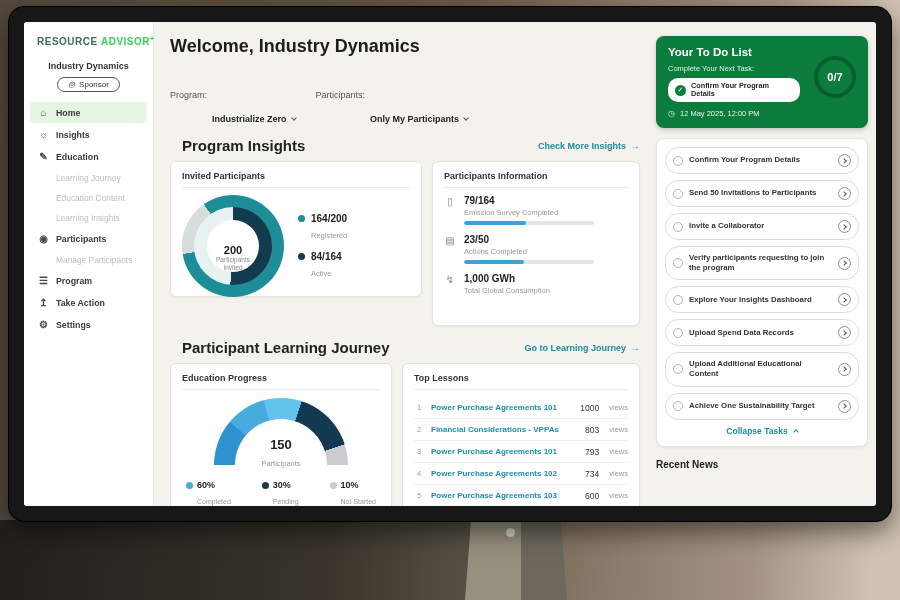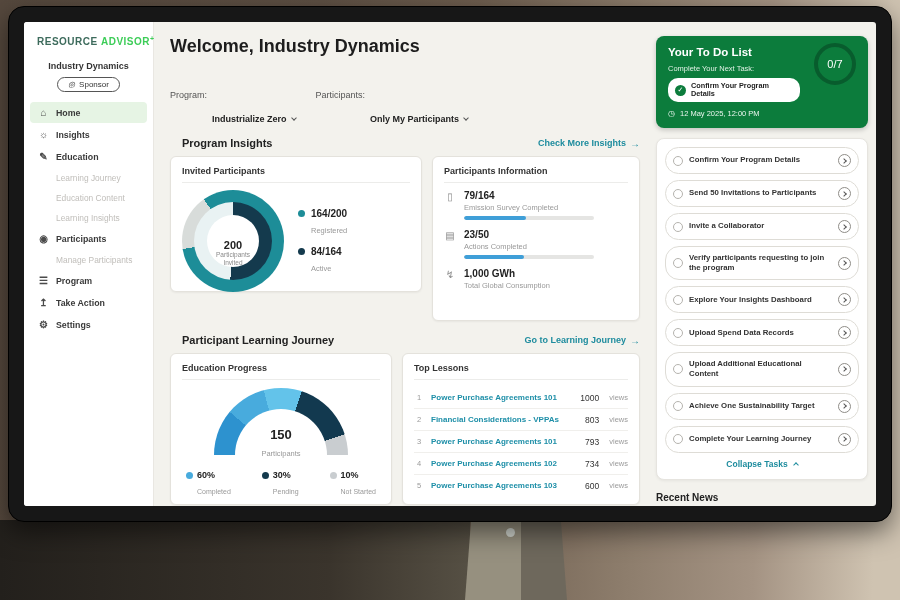--- a/index.html
+++ b/index.html
@@ -38,21 +38,21 @@
   .nav-item.sub { padding-left:26px; color:#c0beba; font-size:8.4px; font-weight:normal; height:19px; }
   .nav-icon { width:11px; font-size:10px; color:#4a4a4a; text-align:center; font-style:normal; }
 
   
   .main { position:absolute; left:146px; top:0; width:470px; height:100%; }
   h1.page-title { margin-top:14px; font-size:18px; color:#1d1d1d; }
   .filters { margin-top:9px; display:flex; align-items:center; font-size:9px; color:#555; }
   .flabel { margin-right:5px; }
   .fvalue { display:inline-flex; align-items:center; gap:5px; font-weight:bold; color:#222; margin-right:20px; cursor:pointer;margin-top:48px; }
   .sec-row { display:flex; justify-content:space-between; align-items:center; margin-top:13px; }
-  h2.sec-title { font-size:11px; color:#222;padding-left:12px; }
+  h2.sec-title { font-size:15px; color:#222;padding-left:12px; }
   a.tlink { font-size:9px; font-weight:bold; color:#1e8c9e; display:flex; align-items:center; gap:4px; cursor:pointer; text-decoration:none; }
   .cards-row { display:flex; gap:10px; margin-top:7px; }
   .card { background:#fff; border:1px solid #e4e2dc; border-radius:6px; padding:9px 11px; box-shadow:0 1px 2px rgba(0,0,0,.05); }
   .card h3 { font-size:9px; color:#333; padding-bottom:6px; margin-bottom:7px; border-bottom:1px solid #ececea; }
   .card.invited { width:252px; height:136px; }
   .card.pinfo   { width:208px; height:165px; }
   .card.edu     { width:222px; height:152px; }
   .card.lessons { width:238px; height:152px; }
 
   
@@ -107,23 +107,23 @@
   .todo-green { position:relative; margin-top:14px; background:#0c7c3c; border-radius:8px; padding:10px 12px;
                 color:#fff; box-shadow:0 2px 5px rgba(0,0,0,.2); }
   .todo-title { font-size:11.5px; color:#fff; margin-bottom:6px; }
   .todo-sub { font-size:7.5px; color:#dff0e4; margin-bottom:5px; }
   .next-pill { width:132px; background:#fff; border-radius:10px; padding:4px 7px; display:flex; align-items:center; gap:5px; cursor:pointer; }
   .ck { flex:none; width:11px; height:11px; border-radius:50%; background:#0c7c3c; color:#fff; font-size:7px;
         display:flex; align-items:center; justify-content:center; font-style:normal; }
   .next-pill span { font-size:7.3px; font-weight:bold; color:#222; line-height:1.1; }
   .due { display:flex; align-items:center; gap:5px; margin-top:7px; font-size:7.5px; color:#eaf6ee; }
   .clockg { font-size:8px; font-style:normal; }
-  .ring { position:absolute; right:12px; top:7px; width:42px; height:42px; border-radius:50%;
+  .ring { position:absolute; right:12px; top:20px; width:42px; height:42px; border-radius:50%;
           border:4px solid #085c2d; background:#0c7c3c; display:flex; align-items:center; justify-content:center;
-          font-size:11px; font-weight:normal; color:#fff; }
+          font-size:11px; font-weight:bold; color:#fff; }
   .tasks-card { margin-top:10px; background:#fff; border:1px solid #e6e4df; border-radius:8px; padding:8px;
                 box-shadow:0 1px 3px rgba(0,0,0,.06); }
   .task { display:flex; align-items:center; gap:6px; border:1px solid #dedcd6; border-radius:14px;
           padding:6px 7px; margin-bottom:6px; background:#fff; cursor:pointer; }
   .cb { flex:none; width:10px; height:10px; border:1px solid #b5b3ae; border-radius:50%; }
   .task .t { flex:1; font-size:7.8px; font-weight:bold; color:#333; line-height:1.3; }
   .go { flex:none; width:13px; height:13px; border:1px solid #8f8d88; border-radius:50%;
         display:flex; align-items:center; justify-content:center; color:#555; }
   .chev { display:inline-block; width:4px; height:4px; border-right:1.4px solid currentColor; border-bottom:1.4px solid currentColor; }
   .chev.down { transform:rotate(45deg); margin-top:-2px; color:#555; }
@@ -433,27 +433,20 @@
               <i class="chev right"></i>
             </span>
         </div>
         <div class="task">
           <i class="cb"></i>
           <span class="t">Achieve One Sustainability Target</span>
           <span class="go">
               <i class="chev right"></i>
             </span>
         </div>
-        <div class="task">
-          <i class="cb"></i>
-          <span class="t">Complete Your Learning Journey</span>
-          <span class="go">
-              <i class="chev right"></i>
-            </span>
-        </div>
         <div class="collapse">
           <span>Collapse Tasks</span>
           <i class="chev up"></i>
         </div>
       </section>
 
       <h2 class="news-title">Recent News</h2>
 
     </aside>
 

